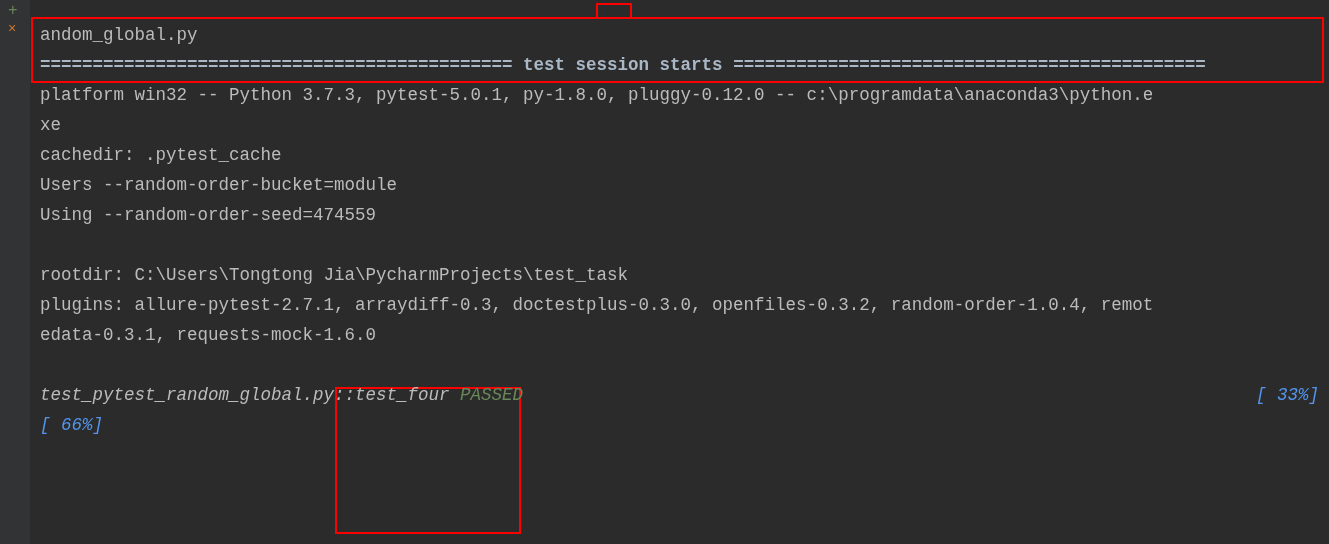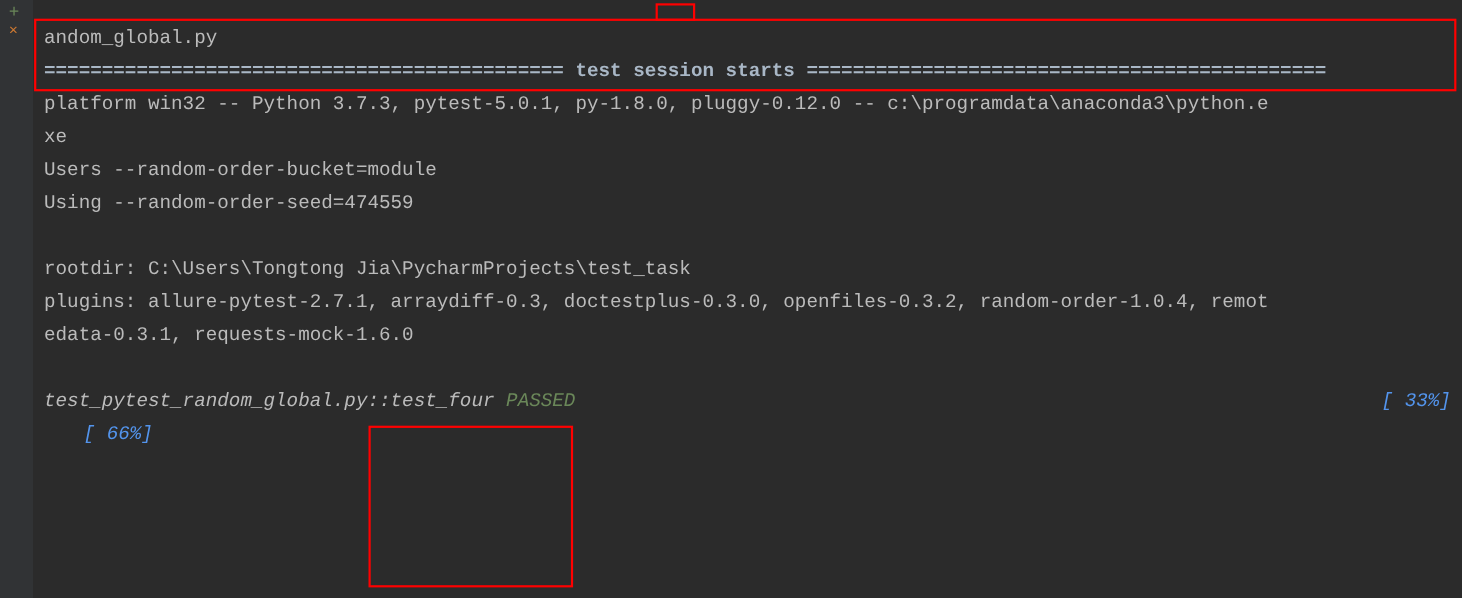--- a/index.html
+++ b/index.html
@@ -76,21 +76,20 @@
     }
     .green {
       color: #6a8759;
     }
     .bold-white {
       color: #a9b7c6;
       font-weight: bold;
     }
     .cyan {
       color: #5394ec;
-      margin-left: 36px;
     }
     .test-line {
       display: flex;
       justify-content: space-between;
       line-height: 30px;
       font-style: italic;
     }
     .test-left {
       white-space: pre;
     }
@@ -115,20 +114,21 @@
 <div class="red-box-top"></div>
 <div class="red-box-command"></div>
 <div class="red-box-tests"></div>
 
 <div class="terminal">
   <div class="small-spacer"></div>
   <div class="line">andom_global.py</div>
   <div class="line"><span class="bold-white">============================================= </span><span class="bold-white">test session starts</span><span class="bold-white"> =============================================</span></div>
   <div class="line">platform win32 -- Python 3.7.3, pytest-5.0.1, py-1.8.0, pluggy-0.12.0 -- c:\programdata\anaconda3\python.e</div>
   <div class="line">xe</div>
+  <div class="line">cachedir: .pytest_cache</div>
   <div class="line">Users --random-order-bucket=module</div>
   <div class="line">Using --random-order-seed=474559</div>
   <div class="spacer"></div>
   <div class="line">rootdir: C:\Users\Tongtong Jia\PycharmProjects\test_task</div>
   <div class="line">plugins: allure-pytest-2.7.1, arraydiff-0.3, doctestplus-0.3.0, openfiles-0.3.2, random-order-1.0.4, remot</div>
   <div class="line">edata-0.3.1, requests-mock-1.6.0</div>
   <div class="spacer"></div>
   <div class="test-line">
     <div class="test-left"><span>test_pytest_random_global.py::test_four </span><span class="green">PASSED</span></div>
     <div class="test-right cyan">[ 33%]</div>

